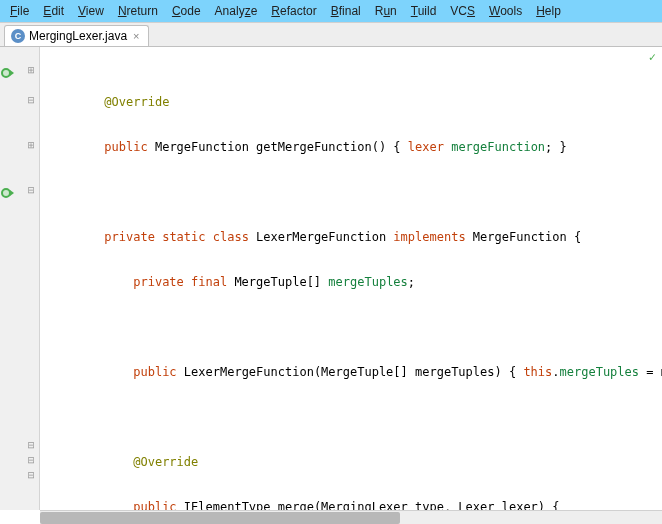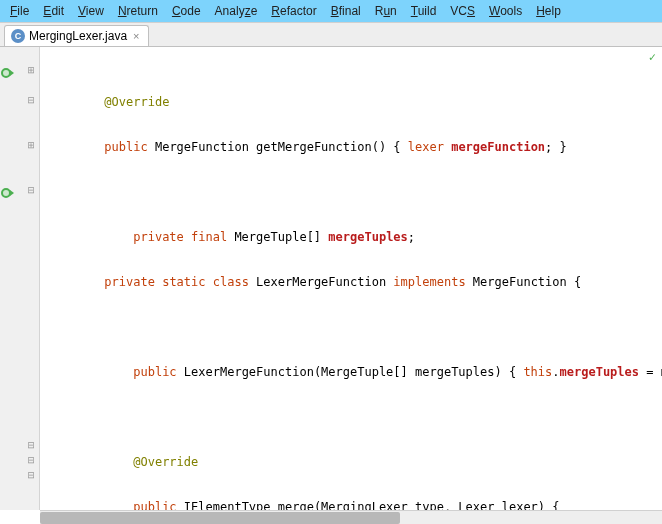--- a/index.html
+++ b/index.html
@@ -111,21 +111,21 @@
     font-size: 12px;
     line-height: 15px;
     white-space: pre;
     overflow: hidden;
     position: relative;
     padding-top: 3px;
   }
   .line { height: 15px; padding-left: 21px; }
   .kw { color: #c2410c; font-weight: normal; }
   .ann { color: #808000; }
-  .fld { color: #b91c1c; font-weight: bold; }
+  .fld { color: #15803d; font-weight: normal; }
   .check {
     position: absolute;
     top: 3px; right: 6px;
     color: #4caf50;
     font-size: 12px;
     font-weight: bold;
   }
   .hscroll {
     height: 14px;
     background: #eeeeee;
@@ -185,22 +185,22 @@
     <span class="fold" style="top:138px">⊟</span>
     <span class="fold" style="top:393px">⊟</span>
     <span class="fold" style="top:408px">⊟</span>
     <span class="fold" style="top:423px">⊟</span>
   </div>
   <div class="code">
     <span class="check">✓</span>
     <div class="line"><span class="ann">      @Override</span></div>
     <div class="line"><span>      </span><span class="kw">public</span><span> MergeFunction getMergeFunction() { </span><span class="kw">lexer</span><span> </span><span class="fld">mergeFunction</span><span>; }</span></div>
     <div class="line"></div>
+    <div class="line"><span>      </span><span class="kw">private static class</span><span> LexerMergeFunction </span><span class="kw">implements</span><span> MergeFunction {</span></div>
     <div class="line"><span>          </span><span class="kw">private final</span><span> MergeTuple[] </span><span class="fld">mergeTuples</span><span>;</span></div>
-    <div class="line"><span>      </span><span class="kw">private static class</span><span> LexerMergeFunction </span><span class="kw">implements</span><span> MergeFunction {</span></div>
     <div class="line"></div>
     <div class="line"><span>          </span><span class="kw">public</span><span> LexerMergeFunction(MergeTuple[] mergeTuples) { </span><span class="kw">this</span><span>.</span><span class="fld">mergeTuples</span><span> = mergeTup</span></div>
     <div class="line"></div>
     <div class="line"><span class="ann">          @Override</span></div>
     <div class="line"><span>          </span><span class="kw">public</span><span> IElementType merge(MergingLexer type, Lexer lexer) {</span></div>
     
     
     
     
     

